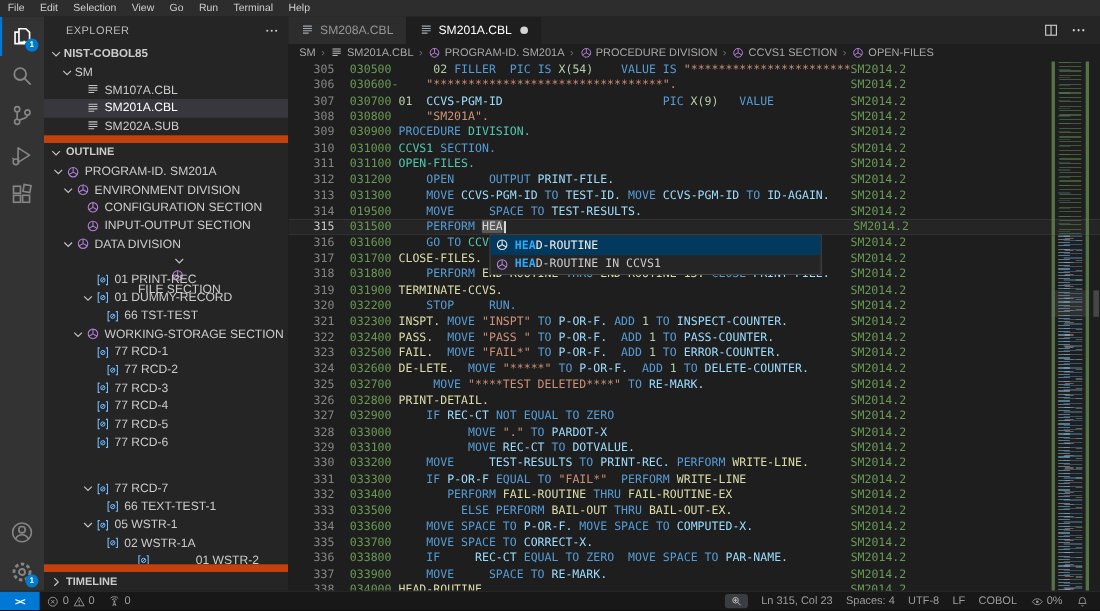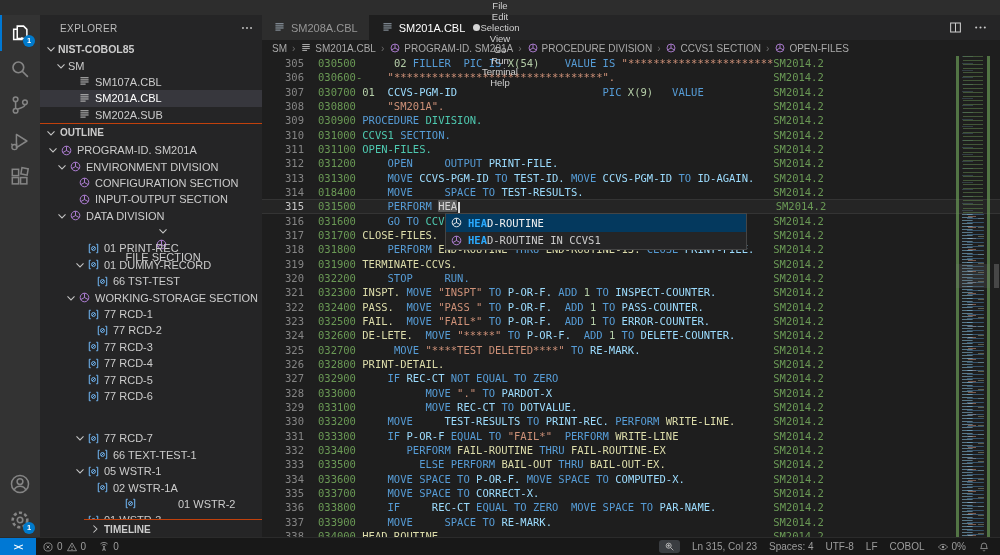--- a/index.html
+++ b/index.html
@@ -1,20 +1,20 @@
 <!DOCTYPE html>
 <html><head>
 <meta charset="utf-8">
 <style>
   html,body{margin:0;padding:0;background:#000;}
   .app{position:relative;width:1000px;height:555px;background:#1e1e1e;overflow:hidden;
        font-family:"Liberation Sans",sans-serif;color:#cccccc;-webkit-font-smoothing:antialiased;}
   
   .titlebar{position:absolute;left:0;top:0;width:100%;height:15px;background:#2d2d2d;
-            display:flex;align-items:center;font-size:9.5px;color:#cfcfcf;z-index:5;flex-direction:column;}
+            display:flex;align-items:center;font-size:9.5px;color:#cfcfcf;z-index:5;}
   .menu-item{padding:0 7px;height:100%;display:flex;align-items:center;cursor:default;}
   
   .activitybar{position:absolute;left:0;top:15px;width:40px;height:523px;background:#333333;
                display:flex;flex-direction:column;z-index:4;}
   .ab-top{flex:1;display:flex;flex-direction:column;}
   .ab-item{height:36px;display:flex;align-items:center;justify-content:center;position:relative;color:#858585;}
   .ab-item.active{color:#ffffff;box-shadow:inset 2px 0 0 #0078d4;}
   .ab-item .icon{width:22px;height:22px;}
   .badge{position:absolute;right:5px;bottom:4px;min-width:12px;height:12px;border-radius:7px;
          background:#007acc;color:#fff;font-size:7.5px;line-height:12px;text-align:center;font-weight:bold;}
@@ -27,23 +27,23 @@
   .row{height:16.4px;display:flex;align-items:center;font-size:11px;color:#cccccc;white-space:nowrap;cursor:default;}
   .row.sel{background:#37373d;color:#ffffff;}
   .row .chev{width:14px;height:14px;flex:0 0 14px;color:#c5c5c5;}
   .row .spc{flex:0 0 14px;}
   .row .ticon{width:13px;height:13px;flex:0 0 13px;margin-right:4px;}
   .row .ticon.file-c{color:#c5c5c5;}
   .row .ticon.class-c{color:#b180d7;}
   .row .ticon.field-c{color:#75beff;}
   .row.bold{font-weight:bold;font-size:10.5px;}
   .sect-head{height:18px;display:flex;align-items:center;font-size:10px;font-weight:bold;color:#cccccc;
-             border-top:1px solid #c2410c;}
+             border-top:7px solid #c2410c;}
   .sect-head .chev{width:14px;height:14px;margin:0 2px 0 4px;color:#c5c5c5;}
-  #timeline-head{position:absolute;left:0;bottom:0;width:100%;background:#252526;margin-left:44px;}
+  #timeline-head{position:absolute;left:0;bottom:0;width:100%;background:#252526;}
   
   .editor{position:absolute;left:262px;top:15px;width:738px;height:523px;background:#1e1e1e;}
   .tabbar{height:25px;background:#252526;display:flex;align-items:stretch;}
   .tab{display:flex;align-items:center;padding:0 11px;font-size:11px;color:#969696;background:#2d2d2d;
        border-right:1px solid #1e1e1e;}
   .tab .ticon{width:13px;height:13px;margin-right:5px;color:#9daab5;}
   .tab.active{background:#1e1e1e;color:#ffffff;}
   .tab .dot{width:7px;height:7px;border-radius:50%;background:#d4d4d4;margin-left:8px;}
   .tab-actions{margin-left:auto;display:flex;align-items:center;gap:10px;padding-right:12px;color:#cccccc;}
   .tab-actions .icon{width:15px;height:15px;}
@@ -629,21 +629,21 @@
     <div class="code" id="code-lines">
         <div class="cl"><span class="ln">305</span><span class="ct"><span class="tok-g">030500</span><span>      </span><span class="tok-n">02</span><span> </span><span class="tok-k">FILLER</span><span>  </span><span class="tok-k">PIC</span><span> </span><span class="tok-k">IS</span><span> </span><span class="tok-n">X(54)</span><span>    </span><span class="tok-k">VALUE</span><span> </span><span class="tok-k">IS</span><span> </span><span class="tok-s">"***********************</span><span class="tok-g">SM2014.2</span></span></div>
         <div class="cl"><span class="ln">306</span><span class="ct"><span class="tok-g">030600-</span><span>    </span><span class="tok-s">"*********************************".</span><span>                         </span><span class="tok-g">SM2014.2</span></span></div>
         <div class="cl"><span class="ln">307</span><span class="ct"><span class="tok-g">030700</span><span> </span><span class="tok-n">01</span><span>  </span><span class="tok-i">CCVS-PGM-ID</span><span>                       </span><span class="tok-k">PIC</span><span> </span><span class="tok-n">X(9)</span><span>   </span><span class="tok-k">VALUE</span><span>           </span><span class="tok-g">SM2014.2</span></span></div>
         <div class="cl"><span class="ln">308</span><span class="ct"><span class="tok-g">030800</span><span>     </span><span class="tok-s">"SM201A".</span><span>                                                    </span><span class="tok-g">SM2014.2</span></span></div>
         <div class="cl"><span class="ln">309</span><span class="ct"><span class="tok-g">030900</span><span> </span><span class="tok-k">PROCEDURE</span><span> </span><span class="tok-t">DIVISION.</span><span>                                              </span><span class="tok-g">SM2014.2</span></span></div>
         <div class="cl"><span class="ln">310</span><span class="ct"><span class="tok-g">031000</span><span> </span><span class="tok-t">CCVS1</span><span> </span><span class="tok-k">SECTION.</span><span>                                                   </span><span class="tok-g">SM2014.2</span></span></div>
         <div class="cl"><span class="ln">311</span><span class="ct"><span class="tok-g">031100</span><span> </span><span class="tok-t">OPEN-FILES.</span><span>                                                      </span><span class="tok-g">SM2014.2</span></span></div>
         <div class="cl"><span class="ln">312</span><span class="ct"><span class="tok-g">031200</span><span>     </span><span class="tok-k">OPEN</span><span>     </span><span class="tok-k">OUTPUT</span><span> </span><span class="tok-i">PRINT-FILE.</span><span>                                  </span><span class="tok-g">SM2014.2</span></span></div>
         <div class="cl"><span class="ln">313</span><span class="ct"><span class="tok-g">031300</span><span>     </span><span class="tok-k">MOVE</span><span> </span><span class="tok-i">CCVS-PGM-ID</span><span> </span><span class="tok-k">TO</span><span> </span><span class="tok-i">TEST-ID.</span><span> </span><span class="tok-k">MOVE</span><span> </span><span class="tok-i">CCVS-PGM-ID</span><span> </span><span class="tok-k">TO</span><span> </span><span class="tok-i">ID-AGAIN.</span><span>   </span><span class="tok-g">SM2014.2</span></span></div>
-        <div class="cl"><span class="ln">314</span><span class="ct"><span class="tok-g">018400</span><span>     </span><span class="tok-k">MOVE</span><span>     </span><span class="tok-k">SPACE</span><span> </span><span class="tok-k">TO</span><span> </span><span class="tok-i">TEST-RESULTS.</span><span>                              </span><span class="tok-g">SM2014.2</span></span></div>
+        <div class="cl"><span class="ln">314</span><span class="ct"><span class="tok-g">019500</span><span>     </span><span class="tok-k">MOVE</span><span>     </span><span class="tok-k">SPACE</span><span> </span><span class="tok-k">TO</span><span> </span><span class="tok-i">TEST-RESULTS.</span><span>                              </span><span class="tok-g">SM2014.2</span></span></div>
         <div class="cl cur"><span class="ln">315</span><span class="ct"><span class="tok-g">031500</span><span>     </span><span class="tok-k">PERFORM</span><span> </span><span class="tok-w hl">HEA</span><span class="caret"></span><span>                                                  </span><span class="tok-g">SM2014.2</span></span></div>
         <div class="cl"><span class="ln">316</span><span class="ct"><span class="tok-g">031600</span><span>     </span><span class="tok-k">GO</span><span> </span><span class="tok-k">TO</span><span> </span><span class="tok-t">CCVS1</span><span>                                                  </span><span class="tok-g">SM2014.2</span></span></div>
         <div class="cl"><span class="ln">317</span><span class="ct"><span class="tok-g">031700</span><span> </span><span class="tok-f">CLOSE-FILES.</span><span>                                                     </span><span class="tok-g">SM2014.2</span></span></div>
         <div class="cl"><span class="ln">318</span><span class="ct"><span class="tok-g">031800</span><span>     </span><span class="tok-k">PERFORM</span><span> </span><span class="tok-f">END-ROUTINE</span><span> </span><span class="tok-k">THRU</span><span> </span><span class="tok-f">END-ROUTINE-13.</span><span> </span><span class="tok-k">CLOSE</span><span> </span><span class="tok-i">PRINT-FILE.</span><span>   </span><span class="tok-g">SM2014.2</span></span></div>
         <div class="cl"><span class="ln">319</span><span class="ct"><span class="tok-g">031900</span><span> </span><span class="tok-f">TERMINATE-CCVS.</span><span>                                                  </span><span class="tok-g">SM2014.2</span></span></div>
         <div class="cl"><span class="ln">320</span><span class="ct"><span class="tok-g">032200</span><span>     </span><span class="tok-k">STOP</span><span>     </span><span class="tok-k">RUN.</span><span>                                                </span><span class="tok-g">SM2014.2</span></span></div>
         <div class="cl"><span class="ln">321</span><span class="ct"><span class="tok-g">032300</span><span> </span><span class="tok-f">INSPT.</span><span> </span><span class="tok-k">MOVE</span><span> </span><span class="tok-s">"INSPT"</span><span> </span><span class="tok-k">TO</span><span> </span><span class="tok-i">P-OR-F.</span><span> </span><span class="tok-k">ADD</span><span> </span><span class="tok-n">1</span><span> </span><span class="tok-k">TO</span><span> </span><span class="tok-i">INSPECT-COUNTER.</span><span>         </span><span class="tok-g">SM2014.2</span></span></div>
         <div class="cl"><span class="ln">322</span><span class="ct"><span class="tok-g">032400</span><span> </span><span class="tok-f">PASS.</span><span>  </span><span class="tok-k">MOVE</span><span> </span><span class="tok-s">"PASS "</span><span> </span><span class="tok-k">TO</span><span> </span><span class="tok-i">P-OR-F.</span><span>  </span><span class="tok-k">ADD</span><span> </span><span class="tok-n">1</span><span> </span><span class="tok-k">TO</span><span> </span><span class="tok-i">PASS-COUNTER.</span><span>           </span><span class="tok-g">SM2014.2</span></span></div>
         <div class="cl"><span class="ln">323</span><span class="ct"><span class="tok-g">032500</span><span> </span><span class="tok-f">FAIL.</span><span>  </span><span class="tok-k">MOVE</span><span> </span><span class="tok-s">"FAIL*"</span><span> </span><span class="tok-k">TO</span><span> </span><span class="tok-i">P-OR-F.</span><span>  </span><span class="tok-k">ADD</span><span> </span><span class="tok-n">1</span><span> </span><span class="tok-k">TO</span><span> </span><span class="tok-i">ERROR-COUNTER.</span><span>          </span><span class="tok-g">SM2014.2</span></span></div>
         <div class="cl"><span class="ln">324</span><span class="ct"><span class="tok-g">032600</span><span> </span><span class="tok-f">DE-LETE.</span><span>  </span><span class="tok-k">MOVE</span><span> </span><span class="tok-s">"*****"</span><span> </span><span class="tok-k">TO</span><span> </span><span class="tok-i">P-OR-F.</span><span>  </span><span class="tok-k">ADD</span><span> </span><span class="tok-n">1</span><span> </span><span class="tok-k">TO</span><span> </span><span class="tok-i">DELETE-COUNTER.</span><span>      </span><span class="tok-g">SM2014.2</span></span></div>

